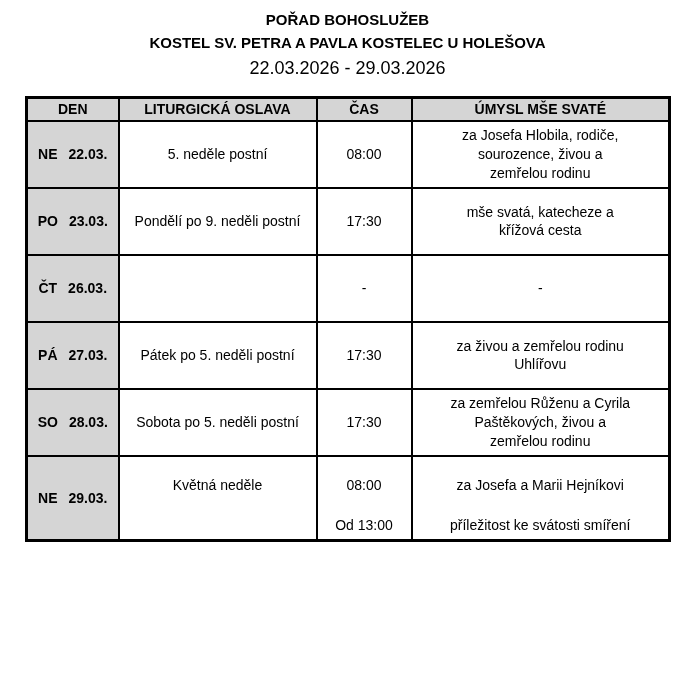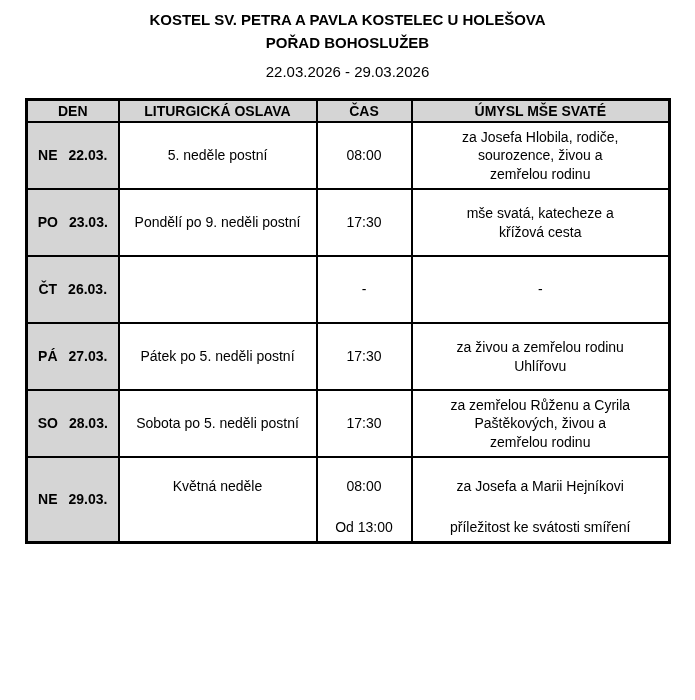--- a/index.html
+++ b/index.html
@@ -10,21 +10,21 @@
   * { box-sizing: border-box; }
   html, body {
     margin: 0; padding: 0;
     width: 695px; height: 700px;
     background: #ffffff;
     color: var(--text-color);
     font-family: "Liberation Sans", "DejaVu Sans", sans-serif;
   }
   .titles { text-align: center; padding-top: 9px; }
   .title-line   { font-weight: bold; font-size: 15px; line-height: 1.5; }
-  .date-line    { font-weight: normal; font-size: 15px; line-height: 1.5; margin-top: 7px; }
+  .date-line    { font-weight: normal; font-size: 18px; line-height: 1.5; margin-top: 1px; }
 
   table.schedule {
     border-collapse: collapse;
     table-layout: fixed;
     margin: 14px 0 16px 25px;
     width: 643px;
     border: 3px solid var(--border-color);
   }
   th, td {
     border: 2px solid var(--border-color);
@@ -66,22 +66,22 @@
     height: 24px;
     display: flex; align-items: center; justify-content: center;
     padding: 0 6px;
     white-space: nowrap;
   }
 </style>
 </head>
 <body>
 
 <div class="titles">
+  <div class="title-line">POŘAD BOHOSLUŽEB</div>
   <div class="title-line">KOSTEL SV. PETRA A PAVLA KOSTELEC U HOLEŠOVA</div>
-  <div class="title-line">POŘAD BOHOSLUŽEB</div>
   <div class="date-line">22.03.2026 - 29.03.2026</div>
 </div>
 
 <table class="schedule">
   <colgroup>
     <col style="width:92px">
       <col style="width:198px">
       <col style="width:95px">
       <col style="width:258px">
   </colgroup>

